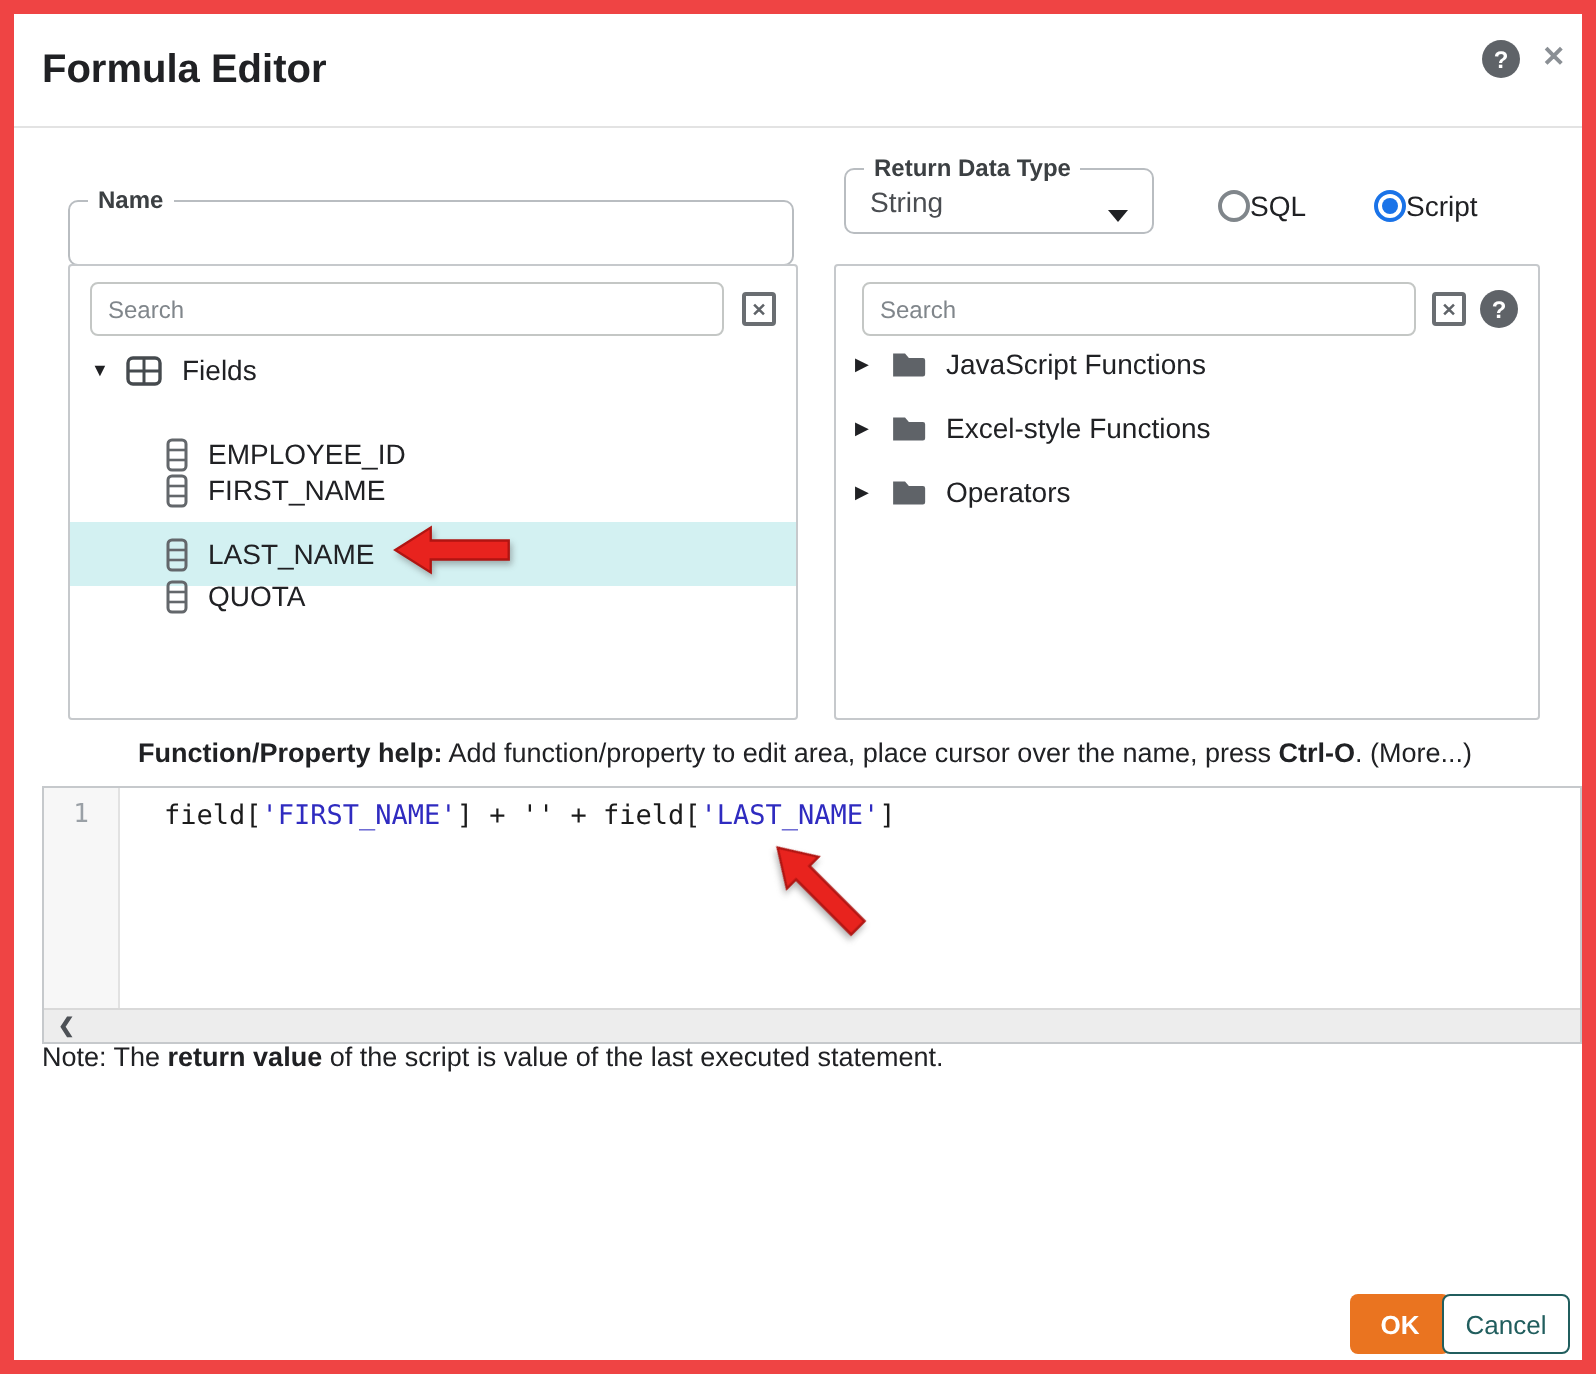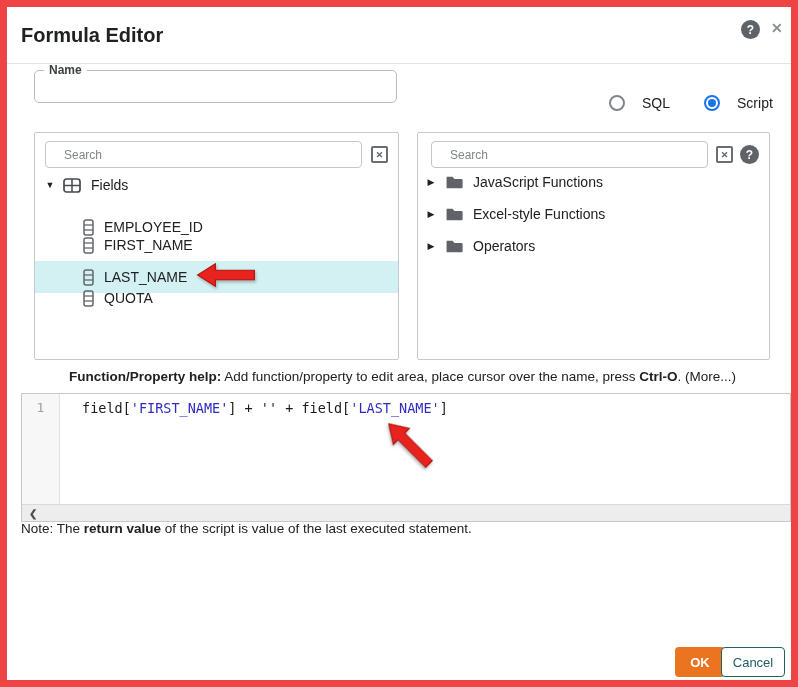--- a/index.html
+++ b/index.html
@@ -18,45 +18,45 @@
   }
   .hdr-help { position:absolute; left:734px; top:13px; }
   .hdr-close { position:absolute; left:764px; top:13px; color:#8a8f94; font-size:14px; font-weight:700; cursor:pointer; }
   .hdr-divider { position:absolute; left:0; top:56px; width:798px; height:1px; background:#e3e3e3; }
 
   
   fieldset {
     position:absolute; border:1px solid #b9bdc1; border-radius:5px; background:#fff;
   }
   fieldset legend { margin-left:9px; padding:0 5px; font-size:12px; font-weight:700; color:#3c4043; }
-  .fs-name { left:27px; top:56px; width:363px; height:40px; }
+  .fs-name { left:27px; top:86px; width:363px; height:40px; }
   .fs-return { left:415px; top:70px; width:155px; height:40px; }
   .fs-value { padding:2px 0 0 12px; font-size:14px; color:#4a4d51; }
   .dd-caret {
     position:absolute; right:12px; top:14px; width:0; height:0; cursor:pointer;
     border-left:5px solid transparent; border-right:5px solid transparent; border-top:6px solid #202124;
   }
 
   
   .radio-row { position:absolute; left:602px; top:88px; display:flex; gap:34px; align-items:center; }
-  .radio-opt { display:flex; align-items:center; gap:17px; cursor:pointer; font-size:14px; color:#202124; }
+  .radio-opt { display:flex; align-items:center; gap:0; cursor:pointer; font-size:14px; color:#202124; }
   .radio-circle { width:16px; height:16px; border-radius:50%; border:2px solid #80868b; position:relative; }
   .radio-circle.checked { border-color:var(--accent_blue,#1a73e8); }
   .radio-circle.checked::after {
     content:""; position:absolute; left:2px; top:2px; width:8px; height:8px; border-radius:50%;
     background:var(--accent_blue,#1a73e8);
   }
 
   
   .panel { position:absolute; top:125px; height:228px; border:1px solid #c6c9cc; border-radius:2px; background:#fff; }
   .panel-left { left:27px; width:365px; }
   .panel-right { left:410px; width:353px; }
   .search-input {
     position:absolute; height:27px; border:1px solid #c4c7c5; border-radius:4px;
-    font-family:"Liberation Sans",sans-serif; font-size:12px; color:#3c4043; padding:0 18px; outline:none;
+    font-family:"Liberation Sans",sans-serif; font-size:12px; color:#3c4043; padding:0 8px; outline:none;
   }
   .search-input::placeholder { color:#80868b; }
   .clear-box {
     position:absolute; width:17px; height:17px; border:2px solid #6a6e72; border-radius:2px;
     color:#5f6368; font-size:9px; font-weight:700; display:flex; align-items:center; justify-content:center;
     cursor:pointer; background:#fff;
   }
   .tree-root-row { position:absolute; left:0; width:100%; height:24px; display:flex; align-items:center; cursor:pointer; }
   .tree-caret { font-size:9px; color:#202124; width:14px; text-align:center; }
   .tree-row { position:absolute; left:0; width:100%; height:32px; display:flex; align-items:center; cursor:pointer; }
@@ -118,20 +118,25 @@
 
   <div class="title">Formula Editor</div>
   <div class="hdr-help help-circle">?</div>
   <div class="hdr-close">✕</div>
   <div class="hdr-divider"></div>
 
   <fieldset class="fs-name">
     <legend>Name</legend>
   </fieldset>
 
+  <fieldset class="fs-return">
+    <legend>Return Data Type</legend>
+    <div class="fs-value">String</div>
+    <span class="dd-caret"></span>
+  </fieldset>
 
   <div class="radio-row">
     <div class="radio-opt">
       <span class="radio-circle"></span>
       <span>SQL</span>
     </div>
     <div class="radio-opt">
       <span class="radio-circle checked"></span>
       <span>Script</span>
     </div>

